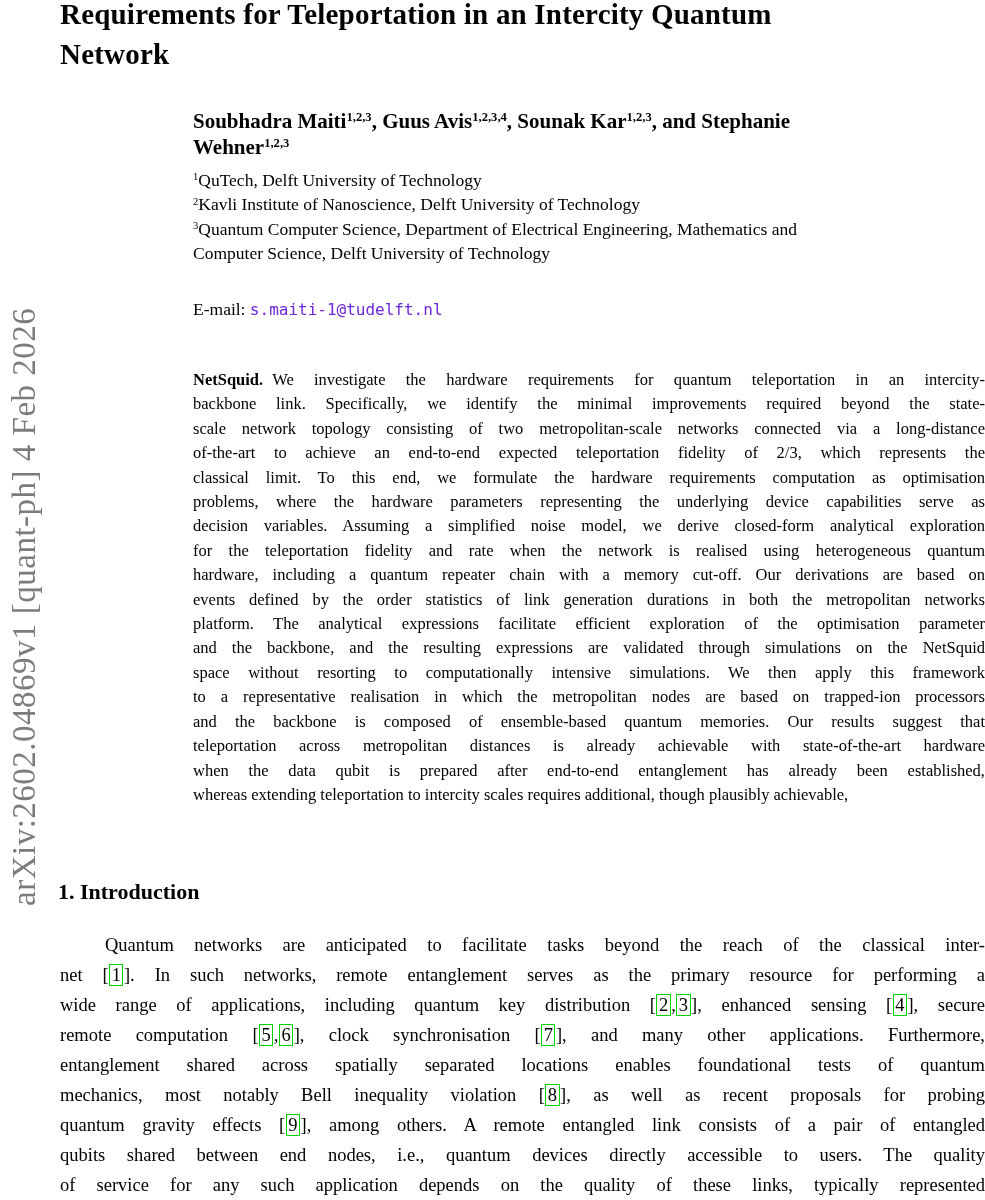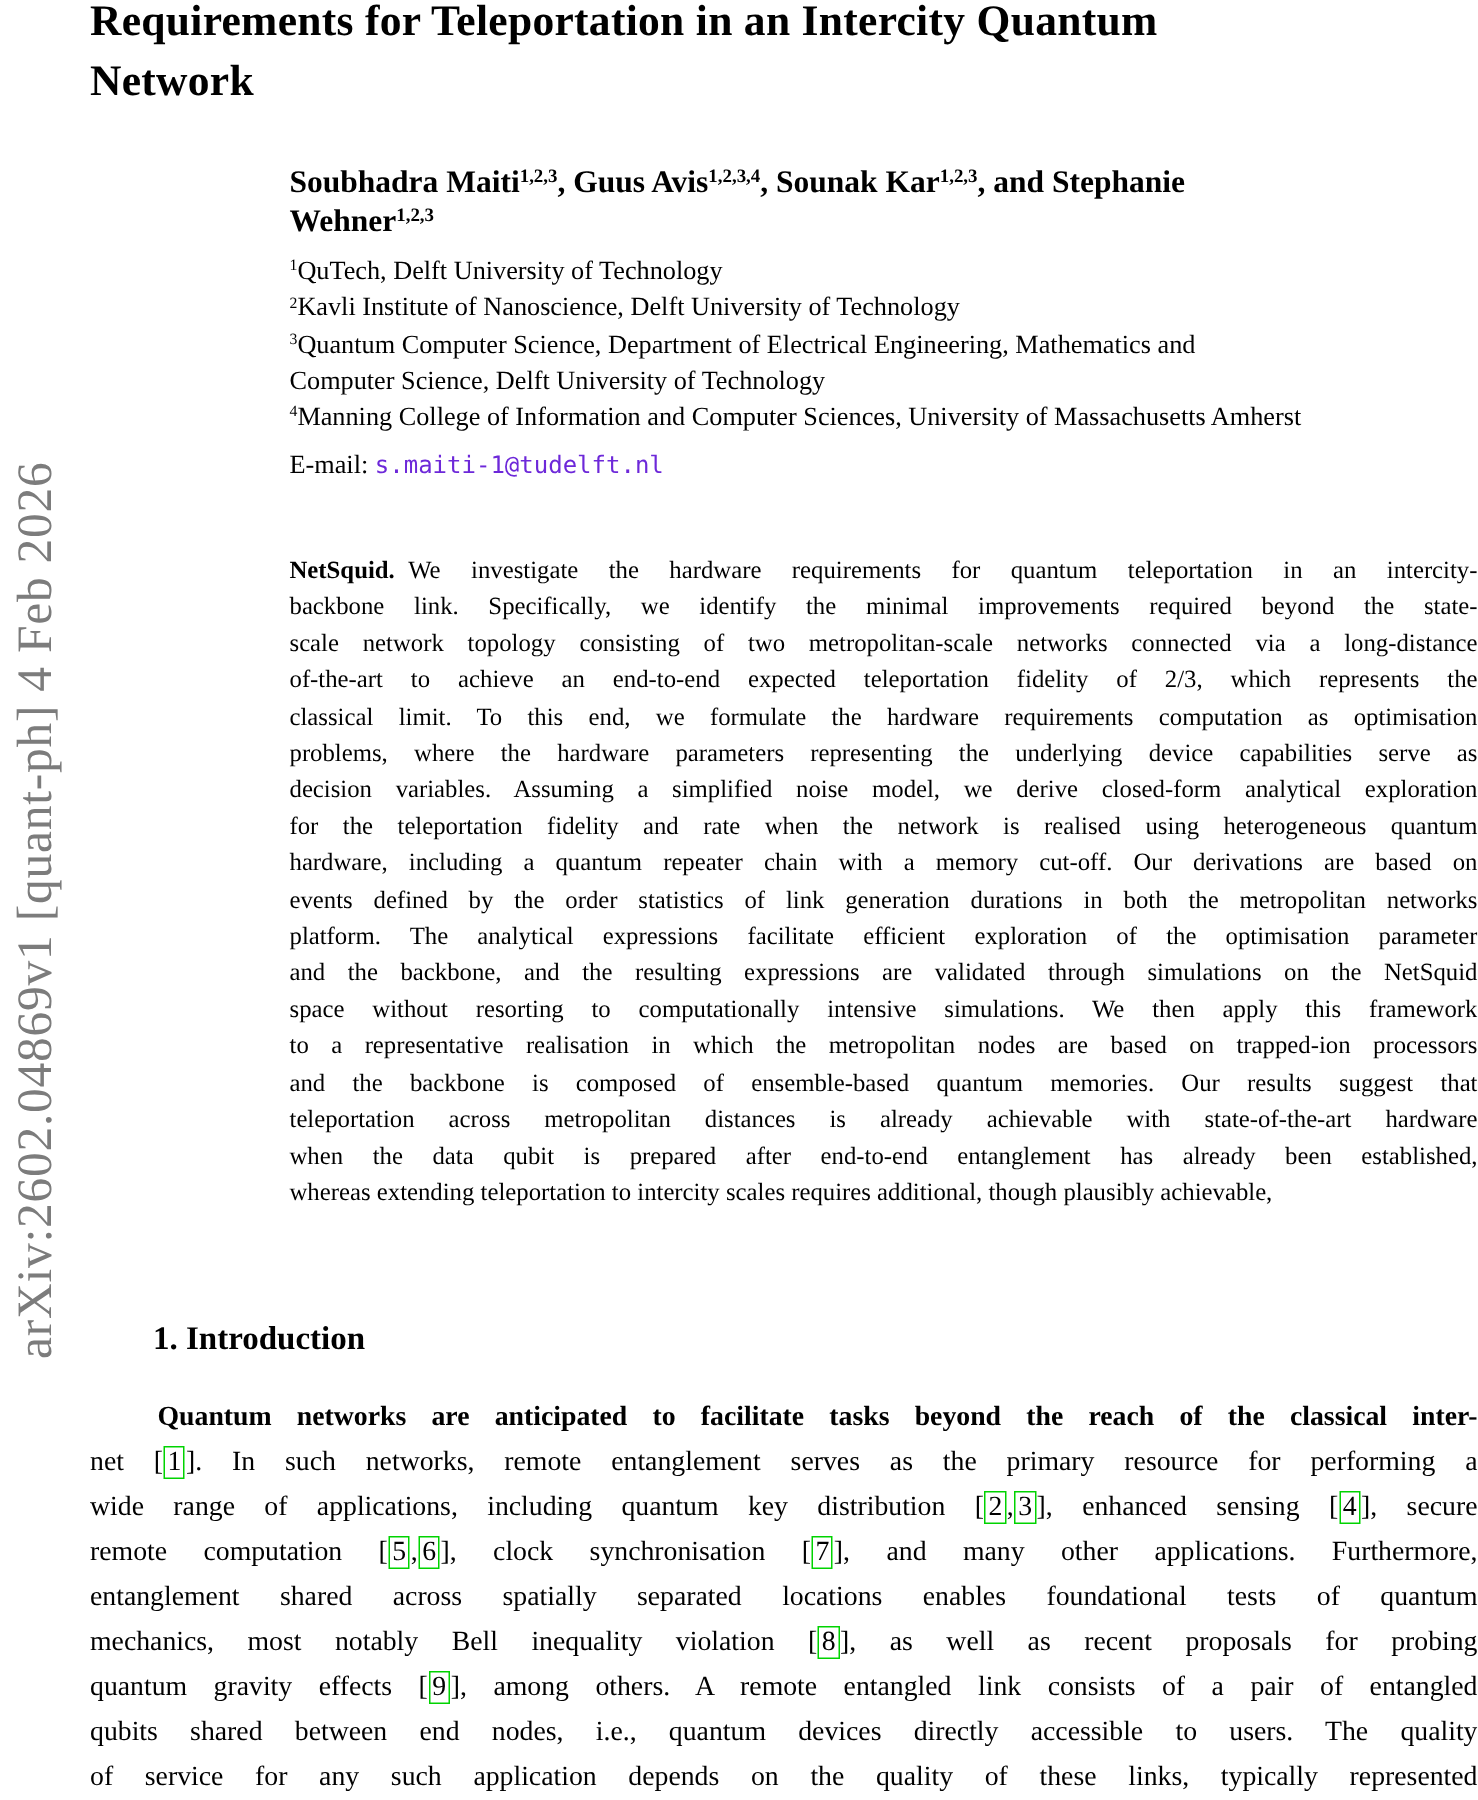--- a/index.html
+++ b/index.html
@@ -27,26 +27,26 @@
   .email{position:absolute;left:193px;top:299px;font-size:17.5px;}
   .mono{
     font-family:"DejaVu Sans Mono","Liberation Mono",monospace;
     font-size:16px;color:#6d28d9;text-decoration:none;
   }
   .abstract{
     position:absolute;left:193px;top:368px;width:792px;
     font-size:16.5px;line-height:24.4px;
   }
   .abstract b{margin-right:9px;}
-  .secheading{position:absolute;left:58px;top:879px;font-size:22px;font-weight:bold;margin-left:44px;}
+  .secheading{position:absolute;left:58px;top:879px;font-size:22px;font-weight:bold;}
   .para{
     position:absolute;left:60px;top:930px;width:925px;
     font-size:18.5px;line-height:30px;
   }
-  .para .line:first-child{text-indent:45px;font-weight:bold;}
+  .para .line:first-child{text-indent:45px;}
   .jstretch .line{text-align:justify;text-align-last:justify;}
   .except-last .line:last-child{text-align-last:left;}
   sup{font-size:60%;line-height:0;position:relative;top:-0.55em;vertical-align:baseline;letter-spacing:0;}
   .cite{
     border:1.5px solid var(--cite,#00d300);
     padding:0 1.5px;margin:0 0.5px;line-height:1;
   }
 </style>
 </head>
 <body>
@@ -63,21 +63,20 @@
   <div class="authors">
       <div class="line">Soubhadra Maiti<sup>1,2,3</sup>, Guus Avis<sup>1,2,3,4</sup>, Sounak Kar<sup>1,2,3</sup>, and Stephanie</div>
       <div class="line">Wehner<sup>1,2,3</sup></div>
     </div>
 
   <div class="affils">
       <div class="line"><sup>1</sup>QuTech, Delft University of Technology</div>
       <div class="line"><sup>2</sup>Kavli Institute of Nanoscience, Delft University of Technology</div>
       <div class="line"><sup>3</sup>Quantum Computer Science, Department of Electrical Engineering, Mathematics and</div>
       <div class="line">Computer Science, Delft University of Technology</div>
-      <div class="line"><sup>4</sup>Manning College of Information and Computer Sciences, University of Massachusetts Amherst</div>
     </div>
 
   <div class="email"><span>E-mail: </span><a class="mono" href="#">s.maiti-1@tudelft.nl</a></div>
 
   <div class="abstract jstretch except-last">
       <div class="line"><b>NetSquid.</b>We investigate the hardware requirements for quantum teleportation in an intercity-</div>
       <div class="line">backbone link. Specifically, we identify the minimal improvements required beyond the state-</div>
       <div class="line">scale network topology consisting of two metropolitan-scale networks connected via a long-distance</div>
       <div class="line">of-the-art to achieve an end-to-end expected teleportation fidelity of 2/3, which represents the</div>
       <div class="line">classical limit. To this end, we formulate the hardware requirements computation as optimisation</div>

